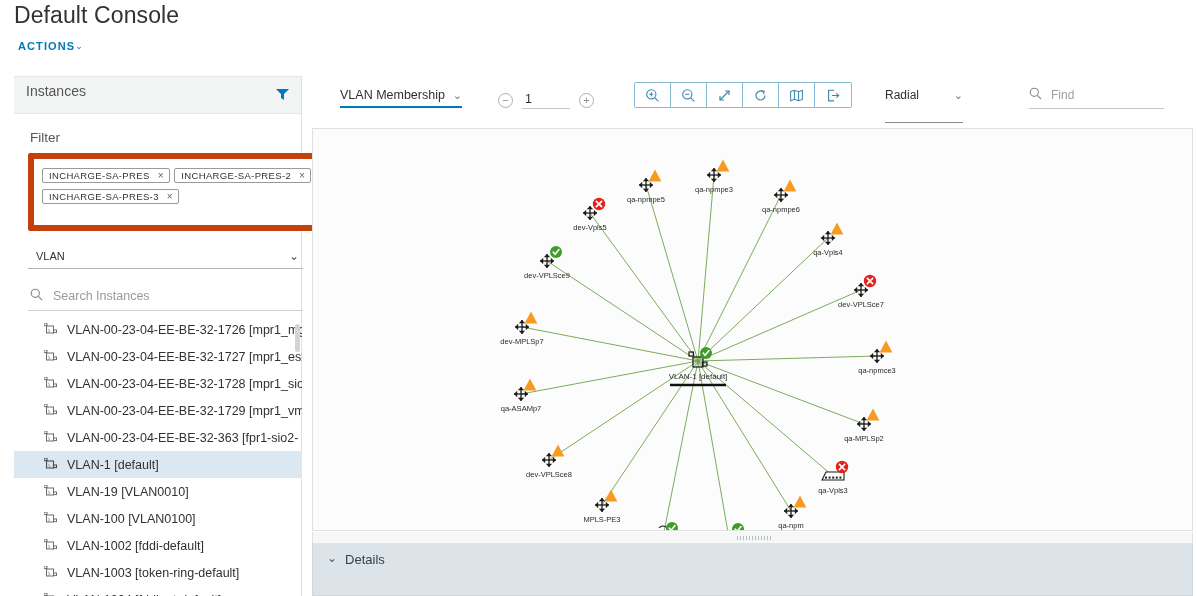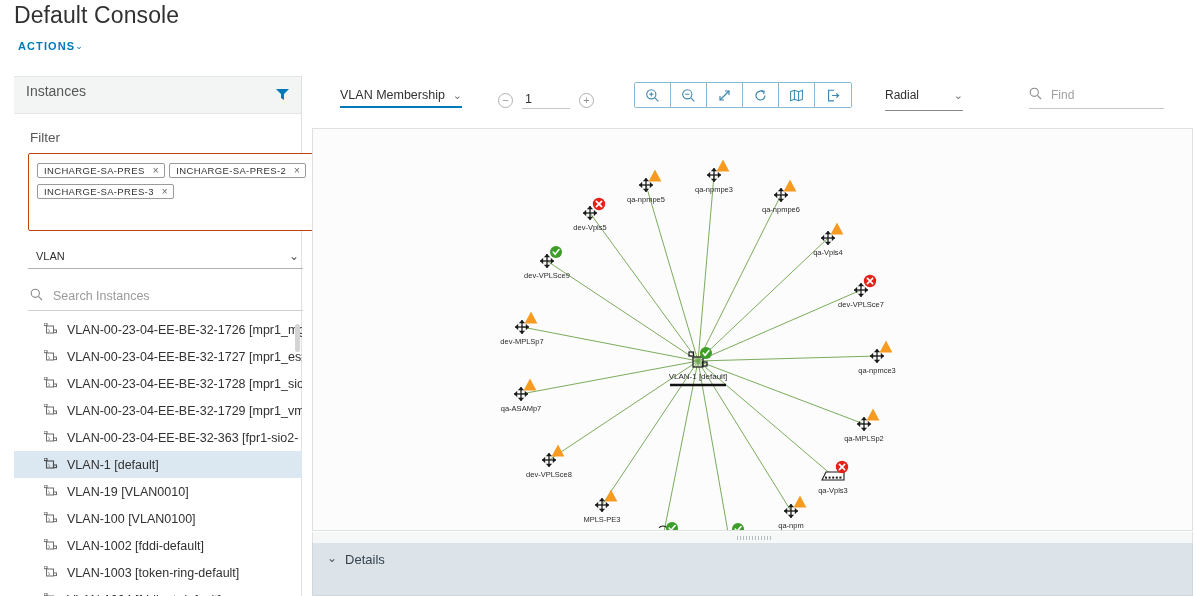--- a/index.html
+++ b/index.html
@@ -42,21 +42,21 @@
   }
   .panel-header-title { font-size: 14px; color: #565656; }
   .funnel { width: 13px; height: 11px; }
 
   .filter-label {
     font-size: 13.5px; color: #565656;
     margin: 16px 0 8px 16px;
   }
   .chips-box {
     margin-left: 14px; width: 326px; min-height: 78px;
-    border: 1px solid #c2410c; border-radius: 2px;
+    border: 6px solid #c2410c; border-radius: 2px;
     padding: 6px 8px; position: relative; background: #fff;
   }
   .chip {
     display: inline-flex; align-items: center; gap: 8px;
     border: 1px solid #9a9a9a; border-radius: 2px;
     padding: 1px 5px 1px 6px; margin-bottom: 3px;
     font-size: 9.5px; letter-spacing: .35px; color: #333;
     background: #fff; cursor: default;
   }
   .chip .x { font-size: 10px; color: #666; cursor: pointer; }
@@ -150,21 +150,21 @@
     display: flex; align-items: center; justify-content: center;
     border-right: 1px solid #89b9d4; cursor: pointer; background: #fff;
   }
   .icon-btn:last-child { border-right: none; }
   .icon-btn svg { display: block; }
 
   .layout-select {
     position: absolute; left: 573px; top: 18px; width: 78px;
     border-bottom: 1px solid #8a8a8a;
     display: flex; align-items: center; justify-content: space-between;
-    padding-bottom: 8px; cursor: pointer;
+    padding-bottom: 20px; cursor: pointer;
   }
   .layout-select .val { font-size: 12px; color: #313131; }
   .layout-select .caret { font-size: 11px; color: #767676; }
 
   .find-row {
     position: absolute; left: 717px; top: 16px; width: 135px;
     border-bottom: 1px solid #c6c6c6;
     display: flex; align-items: center; gap: 7px; padding-bottom: 4px;
   }
   .find-row input {

